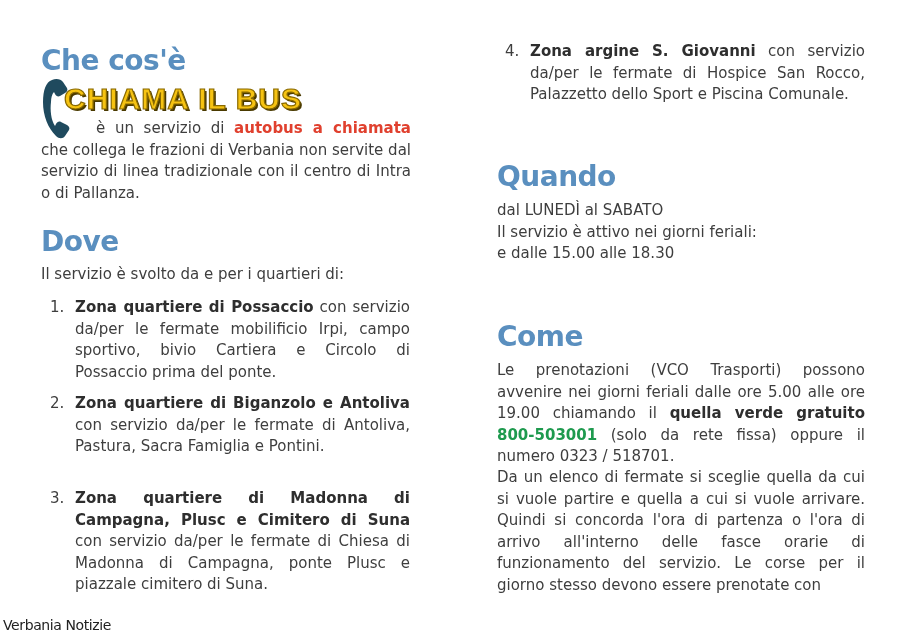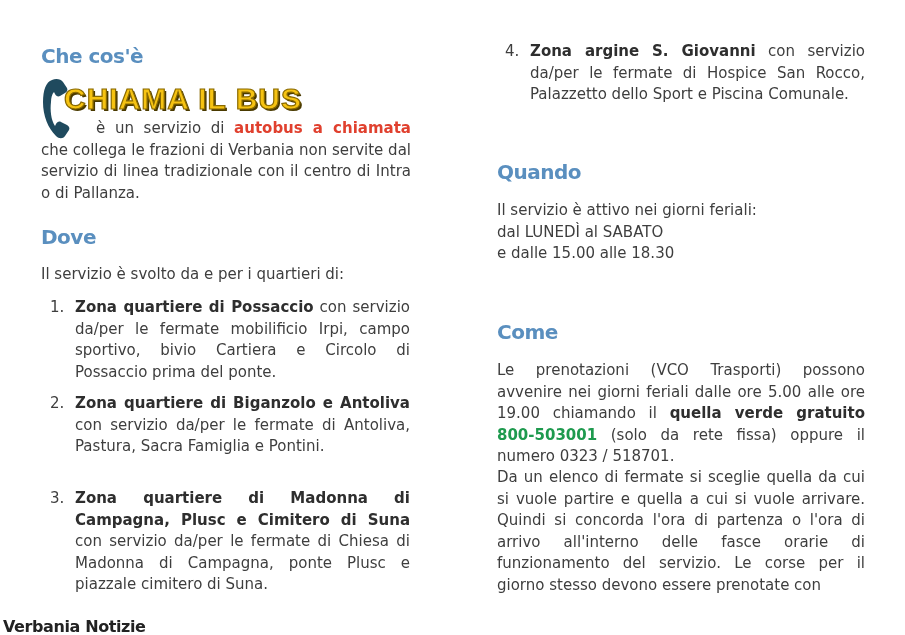--- a/index.html
+++ b/index.html
@@ -5,21 +5,21 @@
     html, body { margin: 0; padding: 0; }
     body {
       width: 905px; height: 635px; overflow: hidden; position: relative;
       background: #ffffff;
       font-family: "DejaVu Sans", sans-serif;
       color: #3e3e3e;
     }
     .h {
       position: absolute; margin: 0;
       font-family: "DejaVu Sans", sans-serif;
-      font-weight: bold; font-size: 20px; color: #5a8fbf;
+      font-weight: bold; font-size: 28px; color: #5a8fbf;
       letter-spacing: -0.5px;
     }
     .p {
       position: absolute; margin: 0;
       font-size: 15px; line-height: 21.5px; color: #3e3e3e;
       text-align: justify;
     }
     .b { font-weight: bold; color: #2e2e2e; }
     .red { color: #e0402e; font-weight: bold; }
     .green { color: #1e9a4e; font-weight: bold; }
@@ -39,22 +39,22 @@
     .ol-num {
       position: absolute; left: 0; top: 0;
       font-size: 15px; line-height: 21.5px; color: #3e3e3e;
     }
     .ol-body {
       position: absolute; top: 0;
       font-size: 15px; line-height: 21.5px; text-align: justify;
     }
     .footer {
       position: absolute; left: 3px; top: 617px;
-      font-family: "DejaVu Sans", sans-serif; font-size: 16px; color: #222;
-      font-weight: 700; letter-spacing: -0.4px;
+      font-family: "DejaVu Sans", sans-serif; font-size: 14px; color: #222;
+      font-weight: 400; letter-spacing: -0.4px;
     }
   </style>
 </head>
 <body>
 
 <h2 class="h" style="left:41px; top:44px;">Che cos'è</h2>
 
 <div class="logo">
   <svg class="phone" viewBox="0 0 34 62">
     <path d="M10 2 C4 4 1 12 1 24 C1 38 6 50 14 58 C17 61 21 61 23 58 L27 52 C28 50 27 48 25 47 L19 44 C17 43 15 44 14 46 L13 48 C9 42 8 32 9 24 C9 20 10 16 12 14 L13 16 C14 18 16 19 18 18 L23 15 C25 14 26 12 25 10 L21 4 C19 1 14 0 10 2 Z" fill="#1f4a5e"></path>
@@ -82,22 +82,22 @@
   <div class="ol-body" style="left:25px; width:335px;"><span class="b">Zona quartiere di  Madonna di Campagna, Plusc e Cimitero di Suna</span><span> con servizio da/per le fermate di Chiesa di Madonna di Campagna, ponte Plusc e piazzale cimitero di Suna.</span></div>
 </div>
 
 <div class="ol-item" style="left:505px; top:41px; width:360px;">
   <span class="ol-num">4.</span>
   <div class="ol-body" style="left:25px; width:335px;"><span class="b">Zona argine S. Giovanni</span><span> con servizio da/per le fermate di Hospice San Rocco, Palazzetto dello Sport e Piscina Comunale.</span></div>
 </div>
 
 <h2 class="h" style="left:497px; top:160px;">Quando</h2>
 <div class="p" style="left:497px; top:200px; width:368px; text-align:left;">
+  <div>dal LUNEDÌ al SABATO</div>
   <div>Il servizio è attivo nei giorni feriali:</div>
-  <div>dal LUNEDÌ al SABATO</div>
   <div>e dalle 15.00 alle 18.30</div>
 </div>
 
 <h2 class="h" style="left:497px; top:320px;">Come</h2>
 <p class="p" style="left:497px; top:360px; width:368px;"><span>Le prenotazioni (VCO Trasporti) possono avvenire nei giorni feriali dalle ore 5.00 alle ore 19.00 chiamando il </span><span class="b">quella verde gratuito</span><span> </span><span class="green">800-503001</span><span> (solo da rete fissa) oppure il numero 0323 / 518701.</span></p>
 <p class="p" style="left:497px; top:467px; width:368px;">Da un elenco di fermate si sceglie quella da cui si vuole partire e quella a cui si vuole arrivare. Quindi si concorda l'ora di partenza o l'ora di arrivo all'interno delle fasce orarie di funzionamento del servizio. Le corse per il giorno stesso devono essere prenotate con</p>
 
 <div class="footer">Verbania Notizie</div>
 
 </body></html>

